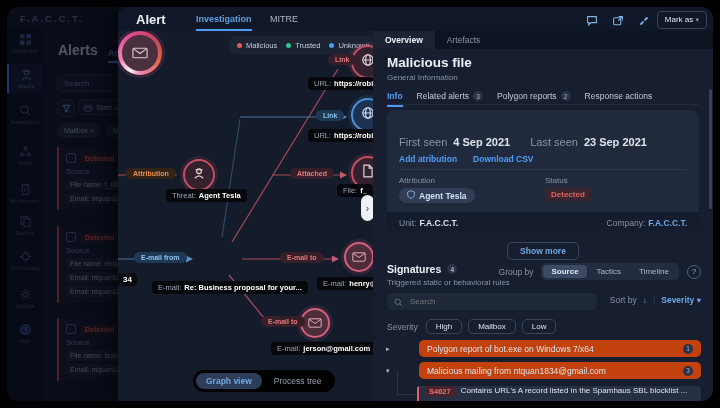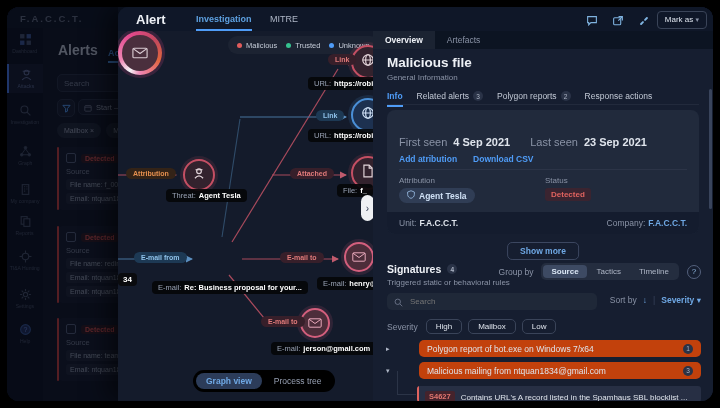--- a/index.html
+++ b/index.html
@@ -123,21 +123,21 @@
   #sortrow .val{color:#6fa8e4;font-weight:bold;}
   #sevrow{left:14px;top:270px;display:flex;align-items:center;gap:6px;}
   #sevrow .lab{font-size:8.5px;color:#8a93a6;margin-right:2px;}
   .sevchip{border:1px solid #3a4459;border-radius:5px;padding:2px 9px;font-size:8px;color:#dfe4ec;}
   .sigrow{left:46px;right:12px;height:17px;background:#c2410c;border-radius:5px;display:flex;align-items:center;
     padding:0 8px;box-sizing:border-box;}
   .sigrow .txt{flex:1;font-size:8.5px;color:#dfe4ec;white-space:nowrap;overflow:hidden;}
   .caret{position:absolute;left:13px;font-size:7px;color:#aeb6c6;}
   #treeline{left:24px;top:322px;width:18px;height:23px;border-left:1px solid #2b3447;border-bottom:1px solid #2b3447;}
   #subrow{left:44px;right:12px;top:337px;height:16px;background:#272f44;border-radius:3px;overflow:hidden;
-    display:flex;align-items:flex-end;gap:6px;padding:0 6px 0 8px;box-sizing:border-box;}
+    display:flex;align-items:flex-start;gap:6px;padding:0 6px 0 8px;box-sizing:border-box;}
   #subrow .bar{position:absolute;left:0;top:0;bottom:0;width:2px;background:#e0635f;}
   #sigcode{background:#45232c;color:#e2766f;font-size:7.5px;font-weight:bold;border-radius:2px;padding:1px 4px;}
   #subrow .txt{font-size:8px;color:#dfe4ec;white-space:nowrap;overflow:hidden;}
   #pscroll{right:1px;top:40px;width:3px;height:120px;background:#39445c;border-radius:2px;z-index:8;}
 </style>
 </head>
 <body>
 
 <div id="stage">
 <div id="appwin">

